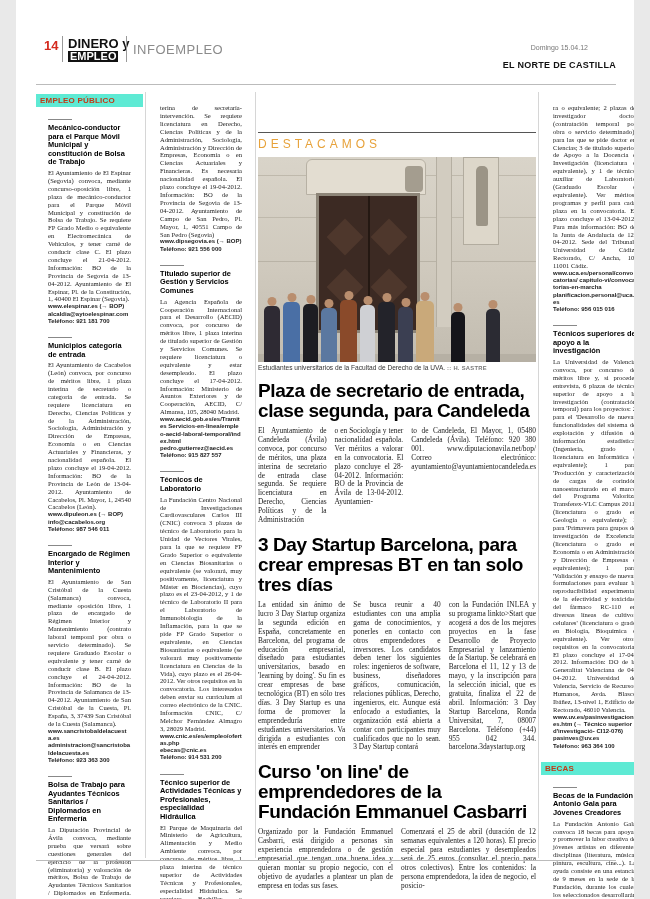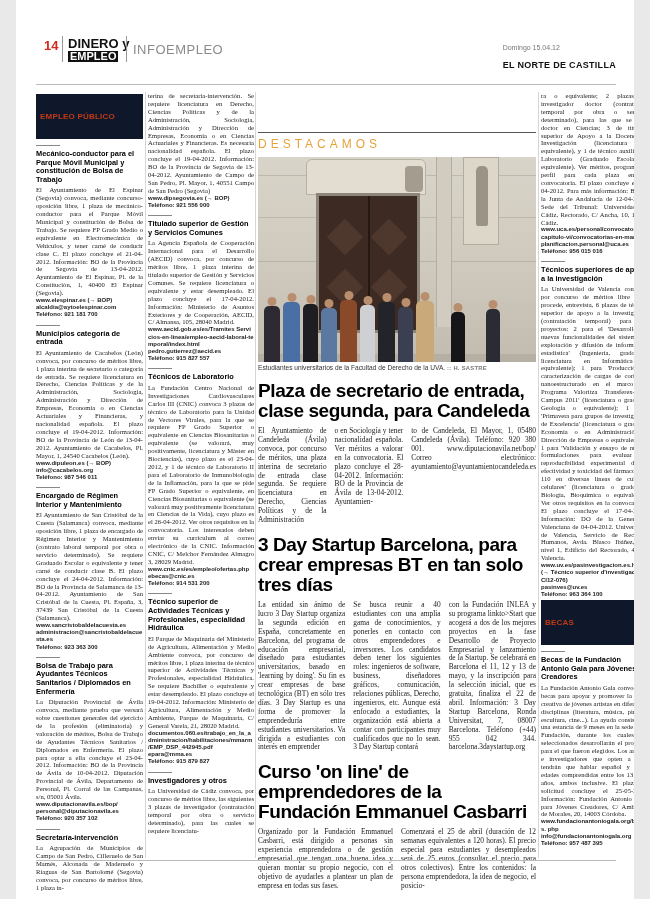--- a/index.html
+++ b/index.html
@@ -10,39 +10,39 @@
   .hdr{position:absolute;top:36px;left:20px;right:18px;height:30px;}
   .pagenum{position:absolute;left:8px;top:2px;font-family:"Liberation Sans",sans-serif;
            font-weight:bold;font-size:13px;color:#d42a1e;}
   .hdr-div1{position:absolute;left:26px;top:0;width:1px;height:26px;background:#999;}
   .logo{position:absolute;left:32px;top:1px;font-family:"Liberation Sans",sans-serif;line-height:11px;}
   .logo .l1{font-weight:bold;font-size:13px;color:#111;letter-spacing:0;}
   .logo .l2{display:inline-block;font-weight:bold;font-size:11px;color:#fff;background:#111;padding:0 2px;}
   .hdr-div2{position:absolute;left:90px;top:0;width:1px;height:26px;background:#999;}
   .infoempleo{position:absolute;left:97px;top:6px;font-family:"Liberation Sans",sans-serif;
               font-size:13px;color:#8b8b8b;letter-spacing:.5px;}
-  .hdr-right{position:absolute;right:0;top:0;text-align:left;}
+  .hdr-right{position:absolute;right:0;top:0;text-align:center;}
   .hdr-date{font-family:"Liberation Sans",sans-serif;font-size:7px;color:#777;}
   .hdr-masthead{font-family:"Liberation Sans",sans-serif;font-weight:bold;font-size:9px;color:#111;letter-spacing:.3px;}
   .hdr-rule{position:absolute;top:84px;left:20px;right:18px;height:1px;background:#bbb;}
   .bottom-rule{position:absolute;top:860px;left:20px;right:18px;height:1px;background:#bbb;}
 
   
   .col{position:absolute;top:92px;}
   .col1{left:20px;width:107px;}
   .col2{left:132px;width:106px;}
   .colc{left:242px;width:278px;}
   .col4{left:525px;width:107px;}
   .vrule{position:absolute;top:92px;height:766px;width:1px;background:#d6d6d6;}
   .vr1{left:129px;} .vr2{left:239px;} .vr3{left:522px;}
 
   
   .sec-h{font-family:"Liberation Sans",sans-serif;font-weight:bold;font-size:8px;
-         color:#c03a17;background:#0f172a;padding:18px 4px;margin:2px 0 4px 0;letter-spacing:.2px;}
-  .lst{margin:0;}
+         color:#c03a17;background:#5eead4;padding:2px 4px;margin:2px 0 4px 0;letter-spacing:.2px;}
+  .lst{margin:12px;}
   .lst .divider{width:24px;border-top:1px solid #888;margin:6px 0 4px 0;height:0;}
   .lst h4{margin:0 0 2px 0;font-family:"Liberation Sans",sans-serif;font-weight:bold;
           font-size:7.4px;line-height:8.6px;color:#000;}
   .lst p.b{margin:0;font-size:6.6px;line-height:7.9px;text-align:justify;color:#1a1a1a;}
   .lst .lnk{font-family:"Liberation Sans",sans-serif;font-weight:bold;font-size:6px;
             line-height:7.2px;color:#222;word-break:break-all;}
   .lst .tel{font-family:"Liberation Sans",sans-serif;font-weight:bold;font-size:6px;
             line-height:7.2px;color:#222;}
 
   

